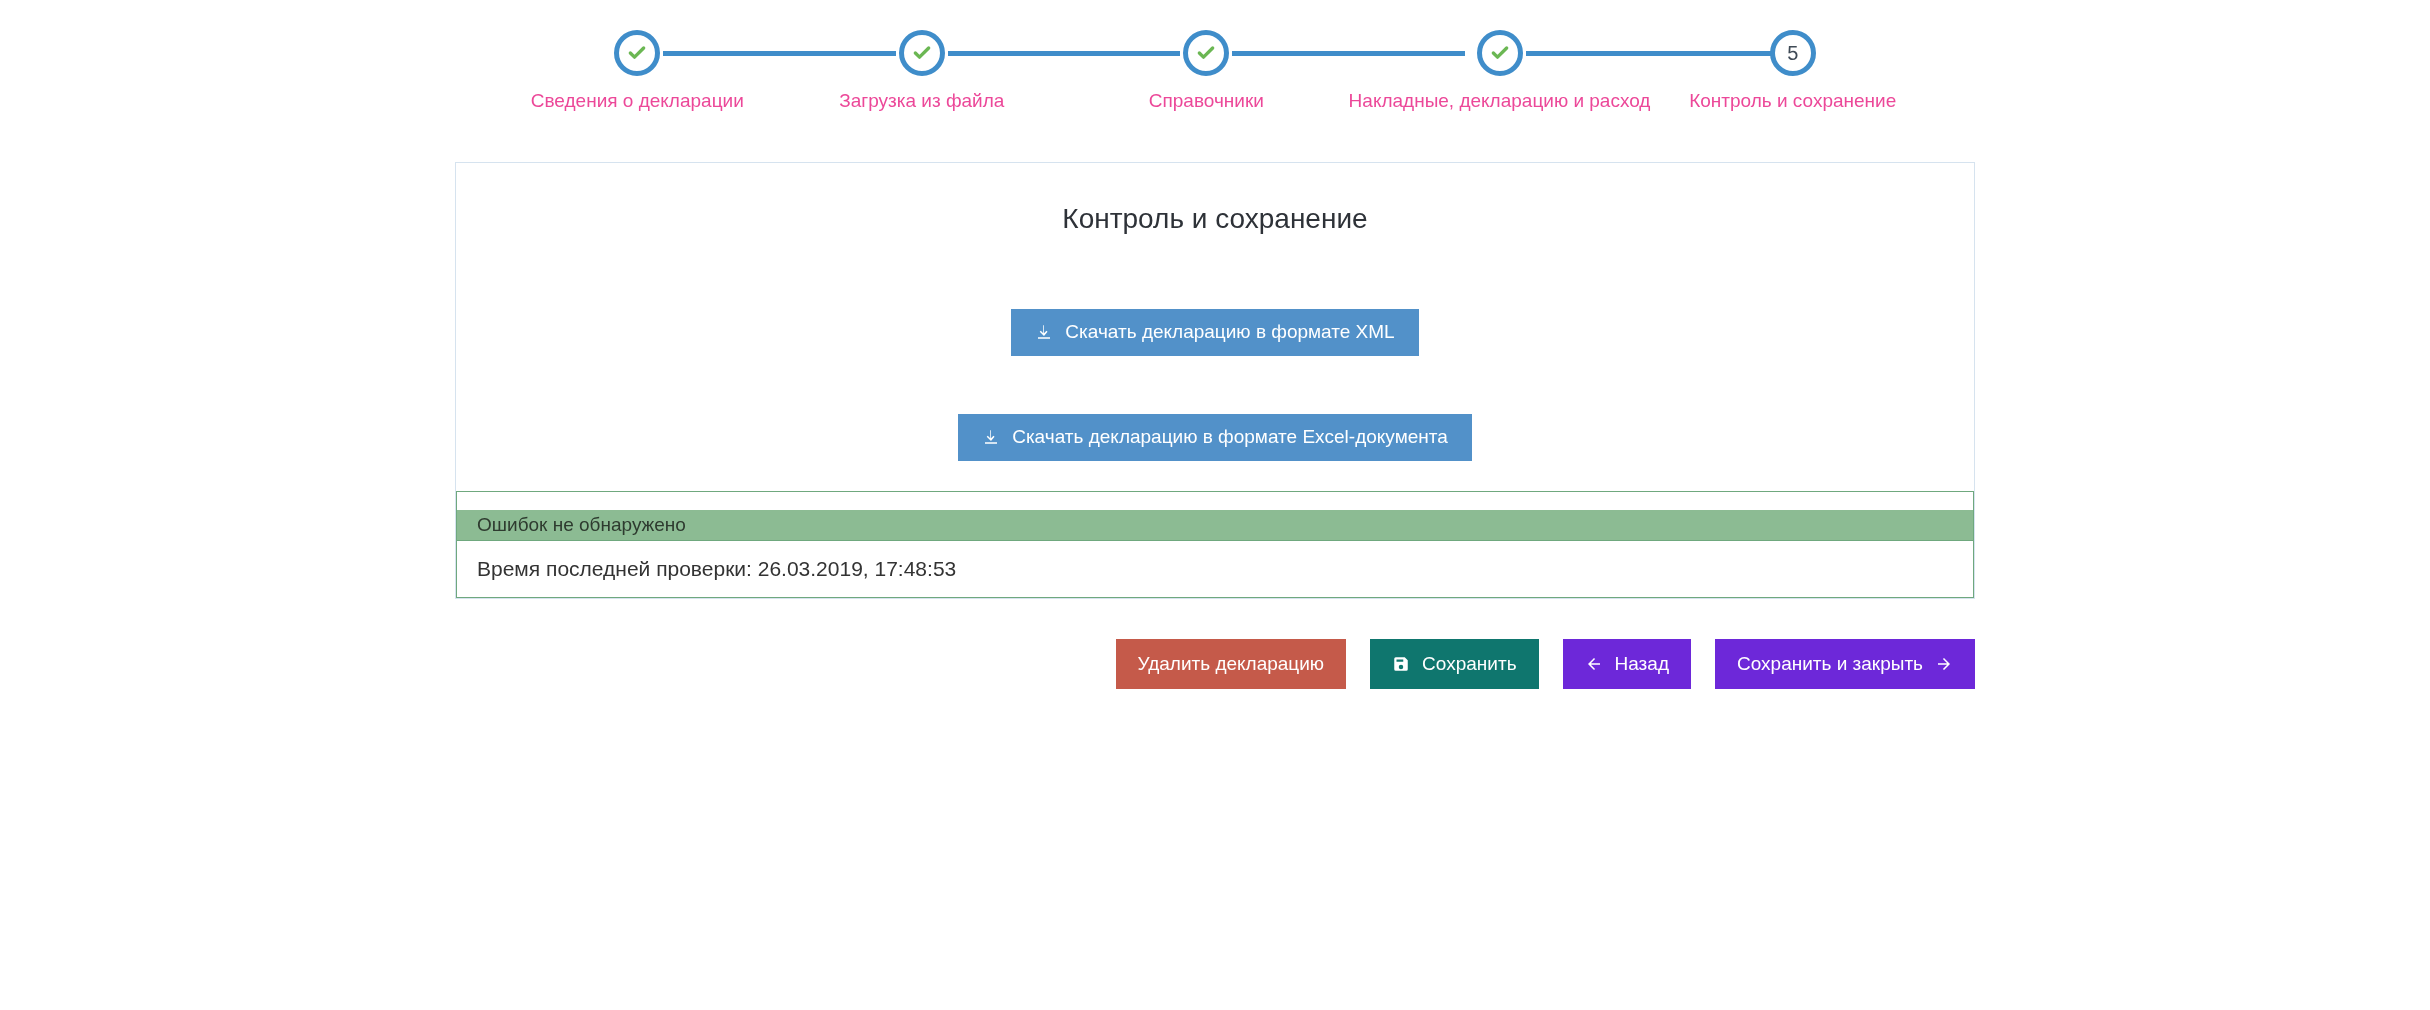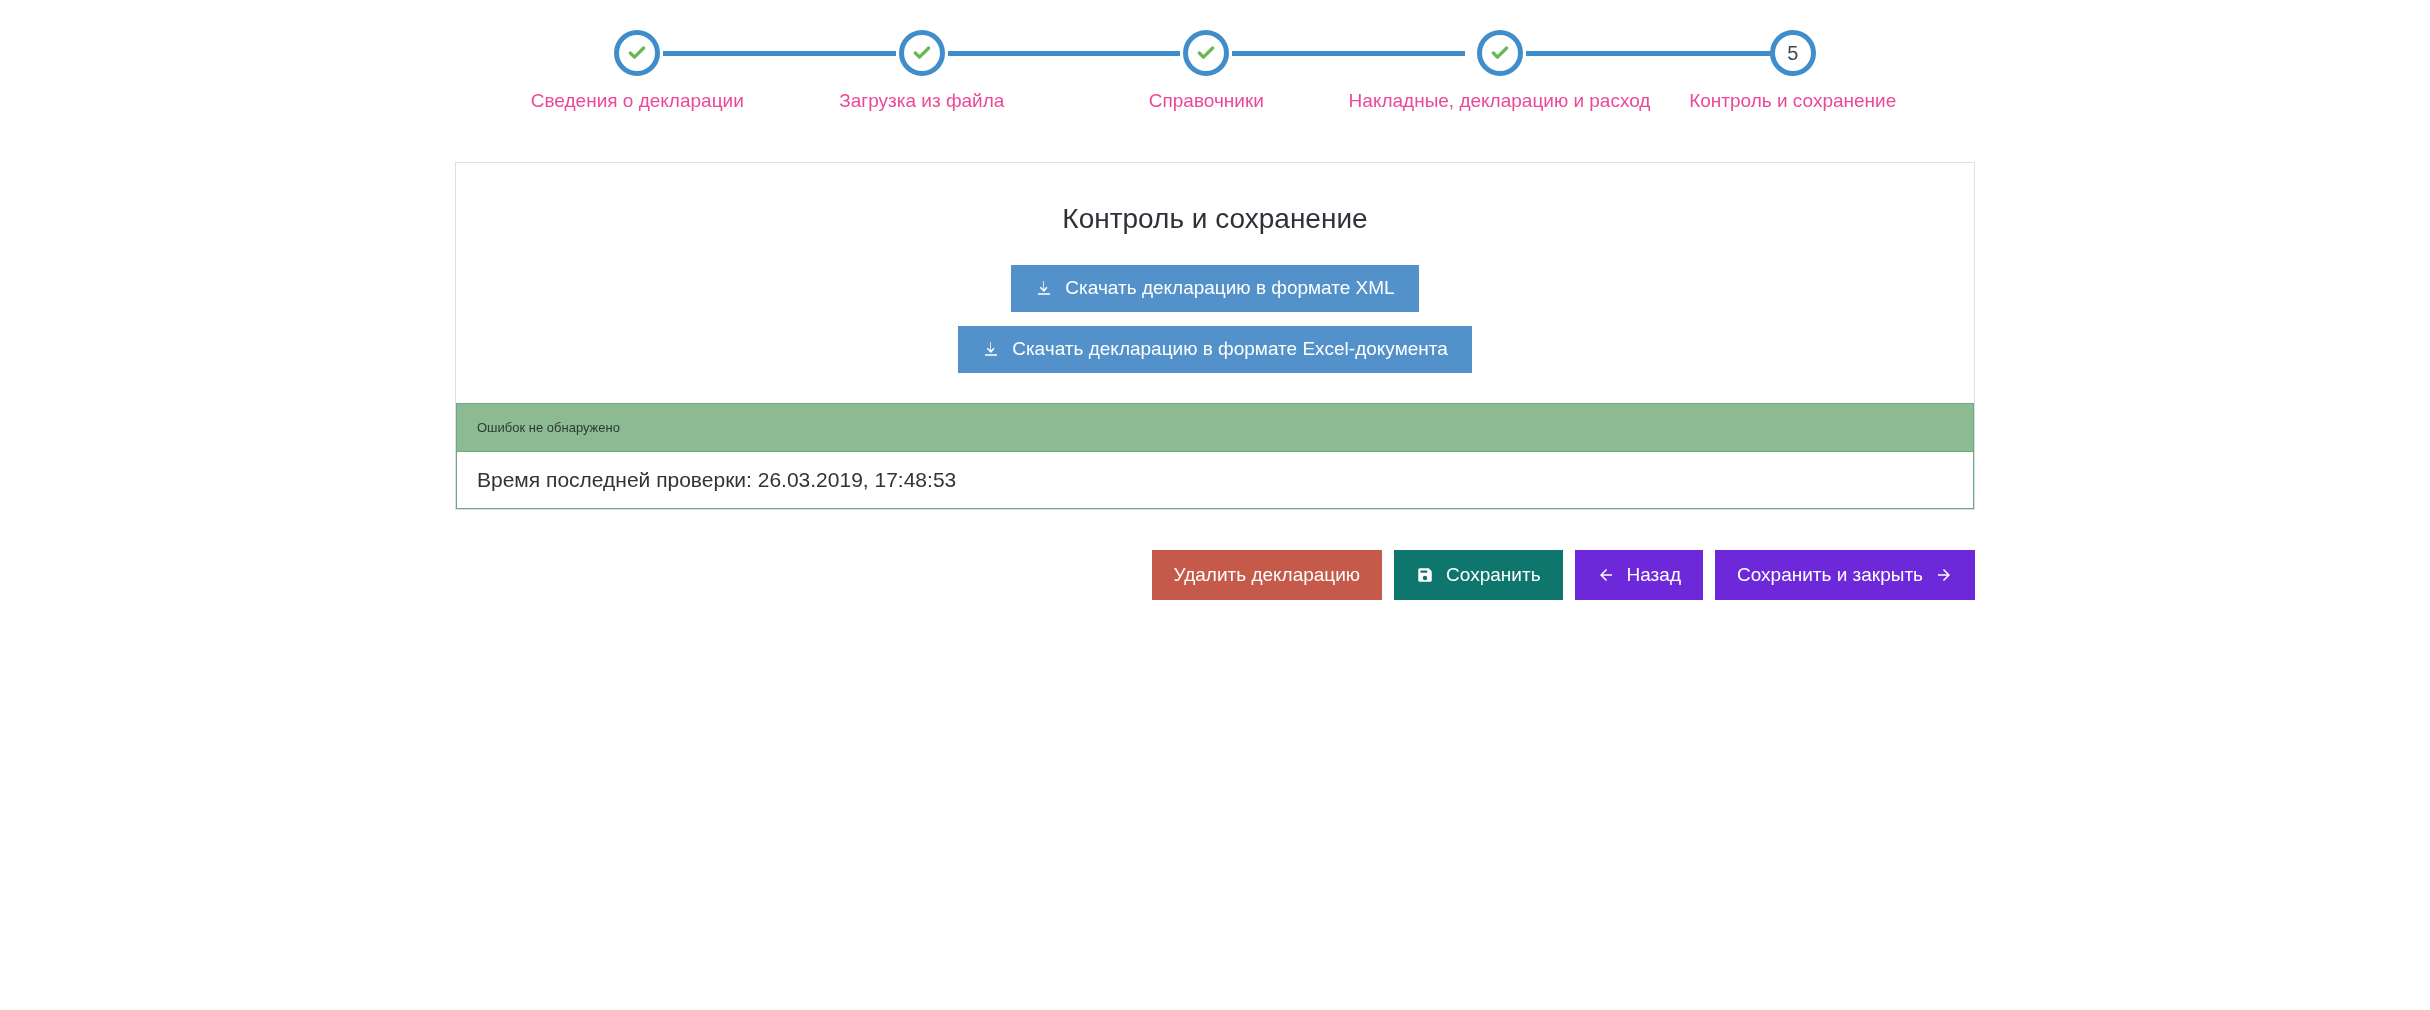--- a/index.html
+++ b/index.html
@@ -92,48 +92,49 @@
     display: inline-flex;
     align-items: center;
     gap: 12px;
     padding: 12px 24px;
     font-size: 19px;
     border: none;
     cursor: pointer;
     color: #fff;
     line-height: 1.2;
   }
-  .btn-blue { background: #5291c9; }
+  .btn-blue { background: #5291c9; margin-top: 44px; }
   .btn-blue-strong { background: #6d28d9; }
   .btn-red { background: #c55a4a; }
   .btn-green { background: #0f766e; }
 
   .status-table {
     border: 1px solid #6fa87e;
     margin: 0;
   }
   .status-head {
     background: #8cbb93;
-    padding: 16px 20px;
-    font-size: 13px;
+    padding: 4px 20px;
+    font-size: 19px;
     color: #2e3b2f;
     border-bottom: 1px solid #6fa87e;
+    margin-top: 18px;
   }
   .status-body {
     background: #fff;
     padding: 16px 20px;
     font-size: 21px;
     color: #333;
   }
 
   
   .footer-actions {
     display: flex;
     justify-content: flex-end;
-    gap: 12px;
+    gap: 24px;
   }
   .footer-actions .btn { padding: 14px 22px; }
 
   .icon {
     display: inline-flex;
     width: 18px;
     height: 18px;
     align-items: center;
     justify-content: center;
   }

